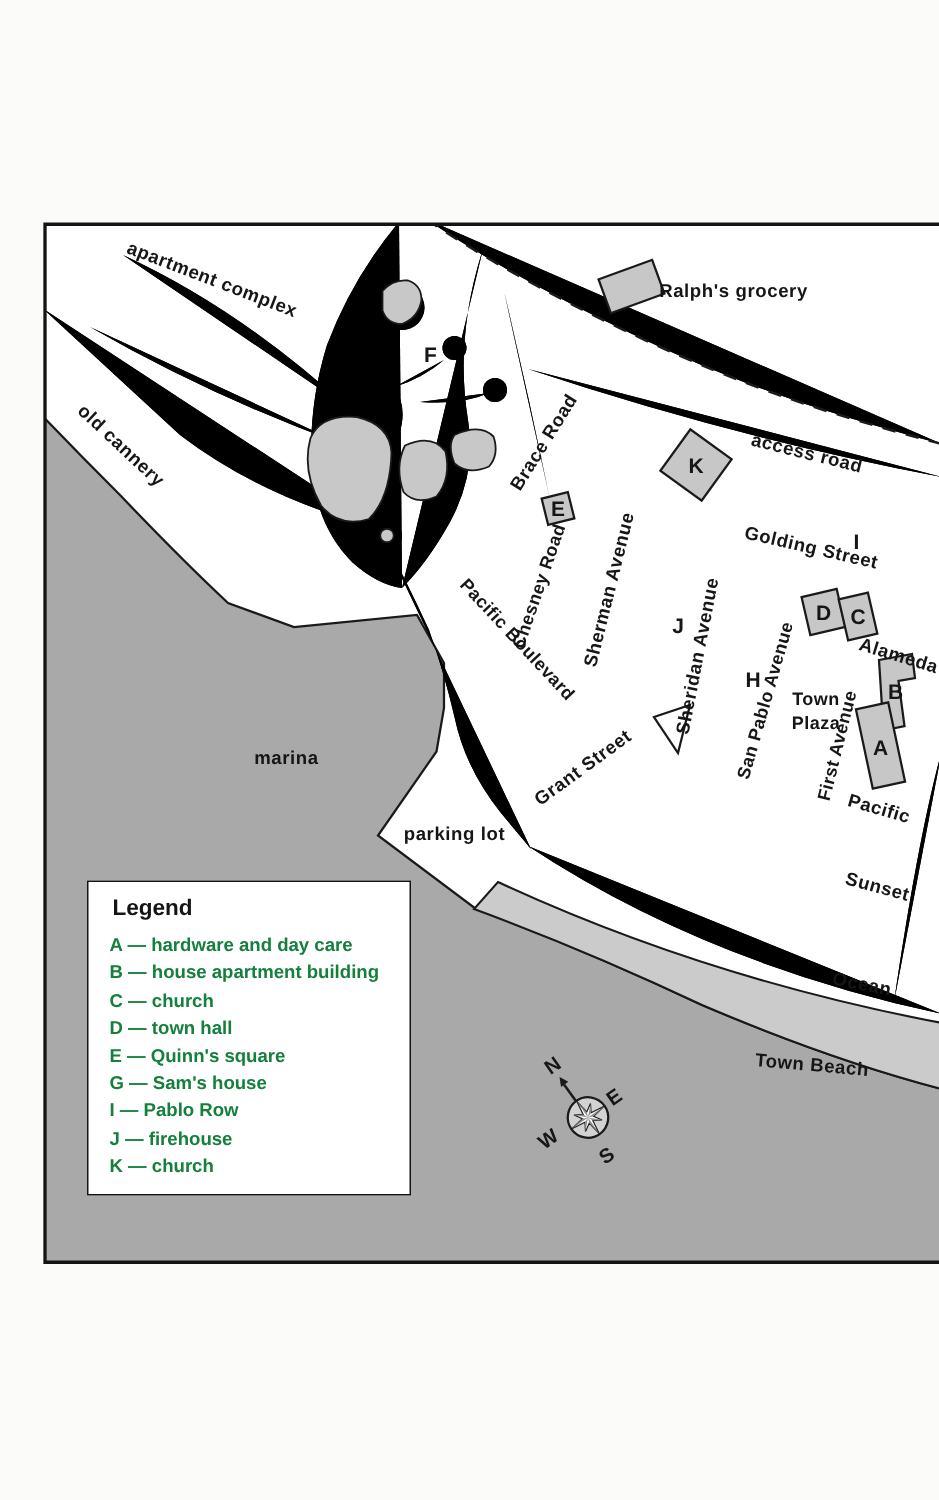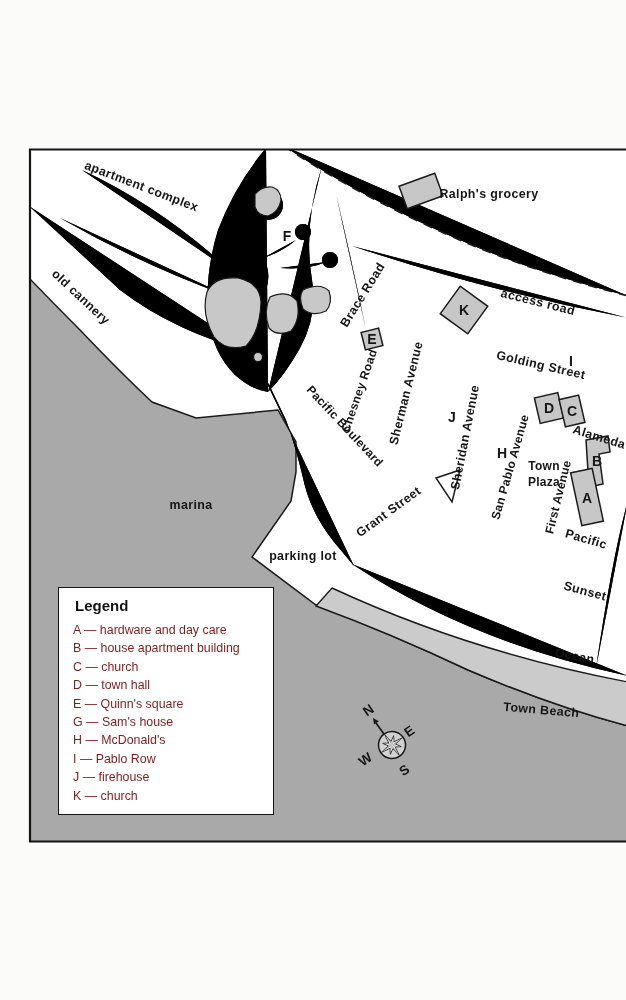--- a/index.html
+++ b/index.html
@@ -7,21 +7,21 @@
         font-family:"Liberation Sans",sans-serif;}
   svg{position:absolute;left:0;top:0;}
   svg text{fill:#161616;font-family:"Liberation Sans",sans-serif;}
   .lbl{font-size:12.4px;font-weight:600;letter-spacing:.4px;}
   .lbl-sm{font-size:12px;font-weight:600;letter-spacing:.3px;}
   .marker{font-size:14px;font-weight:600;}
   .compass-letter{font-size:13.5px;font-weight:700;}
   .legend{position:absolute;left:58px;top:587px;width:194px;background:#ffffff;
           border:1.7px solid #141414;padding:7px 6px 9px 14px;z-index:5;}
   .legend-title{font-size:15px;font-weight:700;color:#141414;margin:2px 0 7px 2px;}
-  .legend-item{font-size:12.4px;color:#7f1d1d;line-height:18.4px;white-space:nowrap;}
+  .legend-item{font-size:12.4px;color:#15803d;line-height:18.4px;white-space:nowrap;font-weight:bold;}
 </style>
 </head>
 <body>
 
 <div class="page">
 <svg width="626" height="1000" viewBox="0 0 626 1000">
 
   <defs>
     <clipPath id="mapclip">
           <rect x="30" y="150" width="596" height="691"></rect>
@@ -278,18 +278,17 @@
 </svg>
 
 <div class="legend">
   <div class="legend-title">Legend</div>
   <div class="legend-item">A — hardware and day care</div>
   <div class="legend-item">B — house apartment building</div>
   <div class="legend-item">C — church</div>
   <div class="legend-item">D — town hall</div>
   <div class="legend-item">E — Quinn's square</div>
   <div class="legend-item">G — Sam's house</div>
-  <div class="legend-item">H — McDonald's</div>
   <div class="legend-item">I — Pablo Row</div>
   <div class="legend-item">J — firehouse</div>
   <div class="legend-item">K — church</div>
 </div>
 </div>
 
 </body></html>

